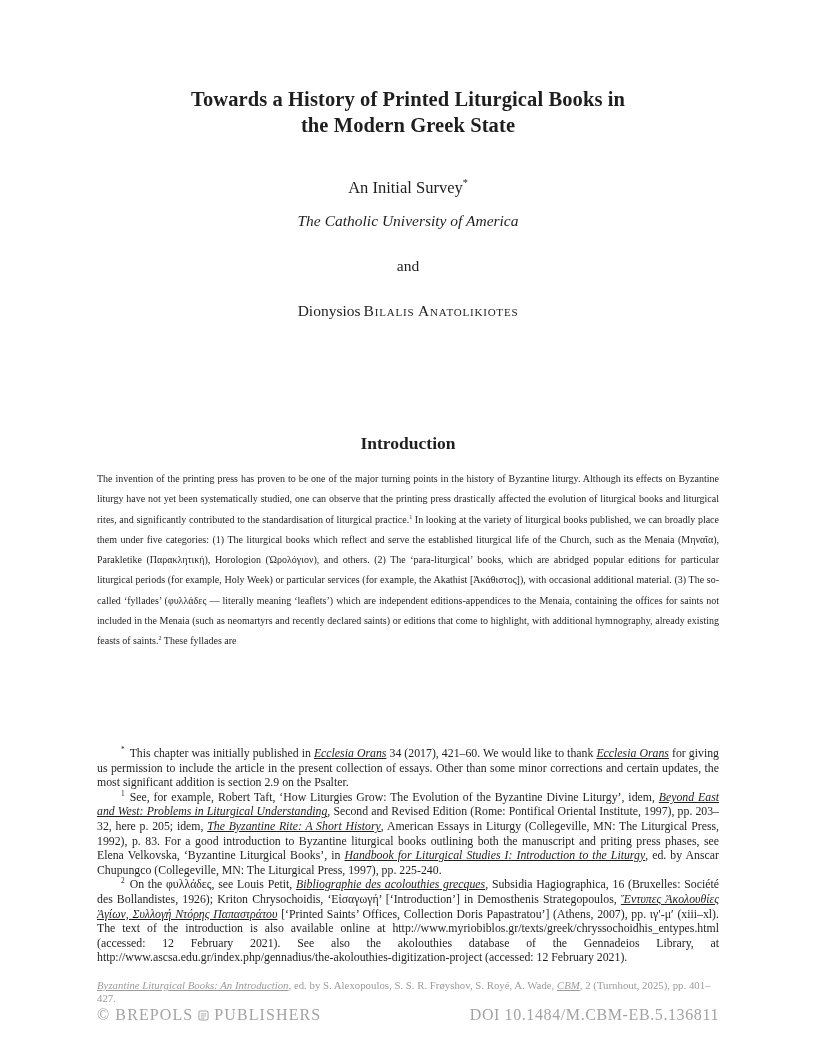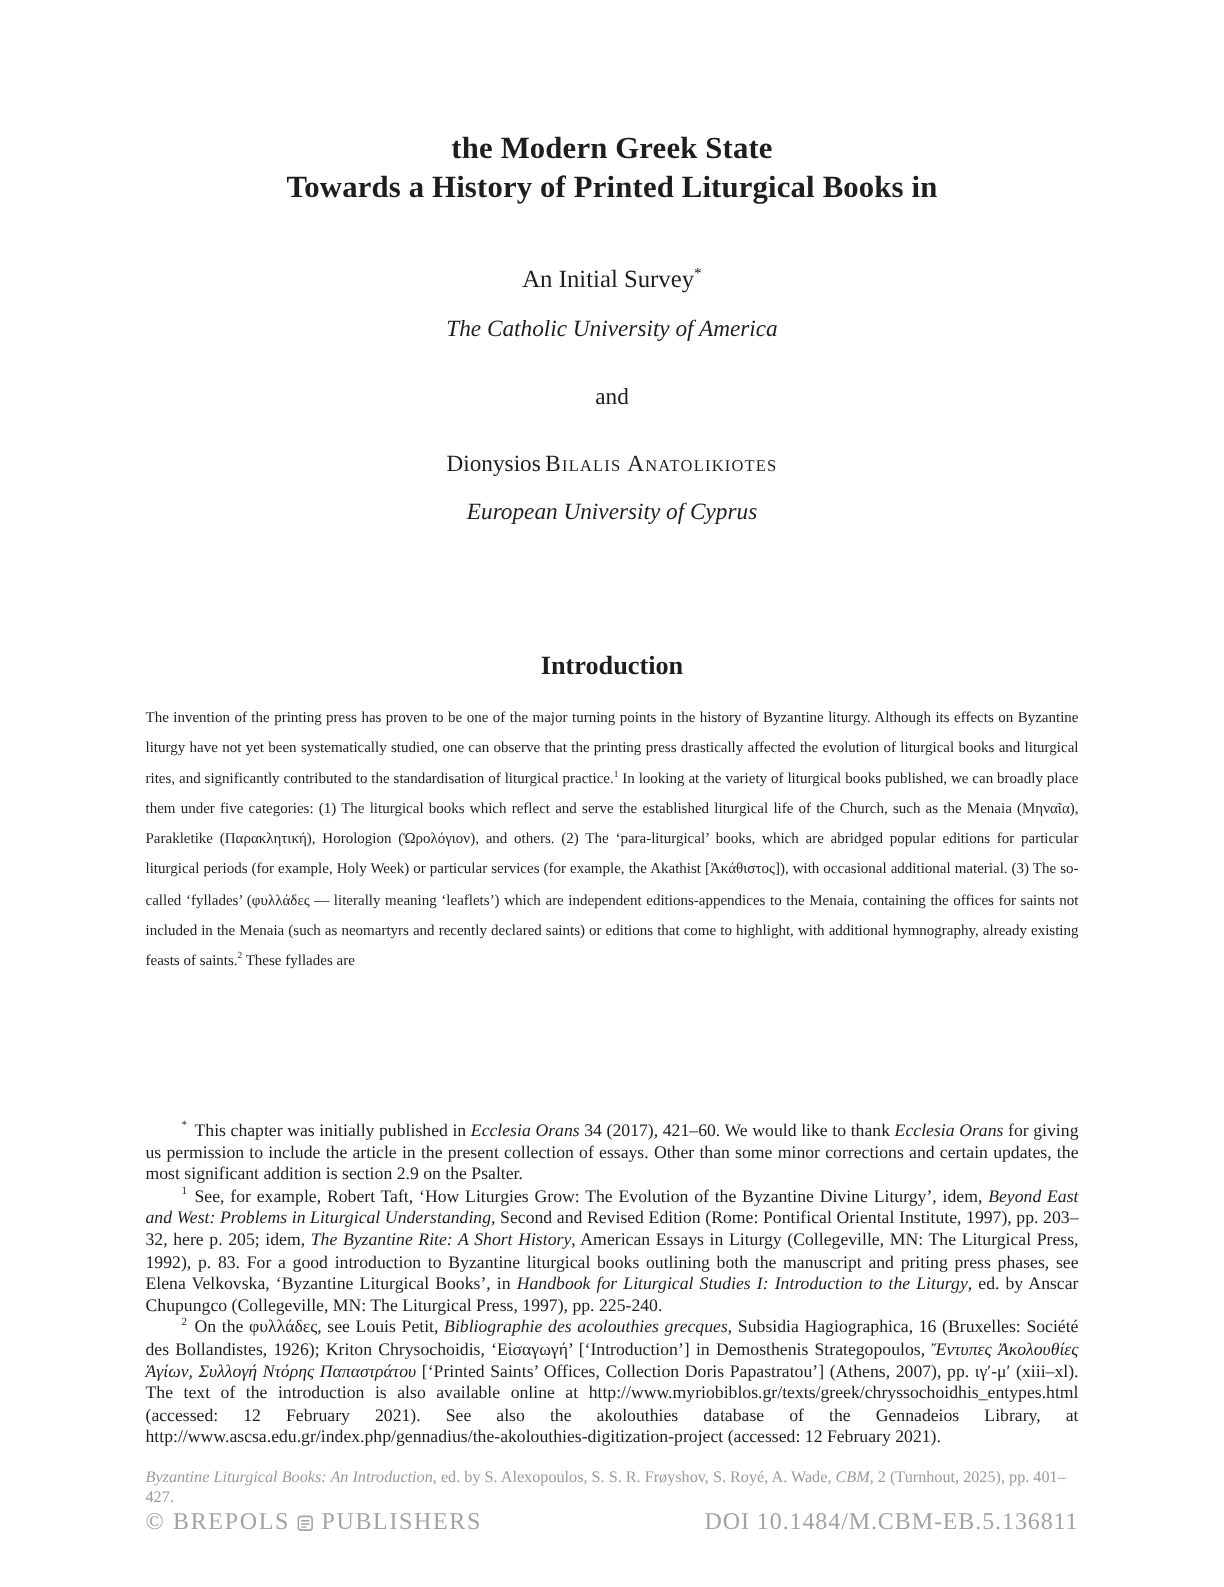--- a/index.html
+++ b/index.html
@@ -74,21 +74,21 @@
     margin: 0;
   }
   .body-par {
     margin: 15px 0 0 0;
     font-size: 10px;
     line-height: 20.3px;
     text-align: justify;
     hyphens: none;
   }
   .body-par sup, .fn-text sup { font-size: 62%; line-height: 0; }
-  .it { font-style: italic; }
+  .it { font-style: italic; text-decoration: underline; }
   
   .footnotes {
     position: absolute;
     top: 746px;
     left: 97px;
     width: 622px;
   }
   .footnote {
     margin: 0;
     font-size: 11.8px;
@@ -136,33 +136,32 @@
   }
   .doi { letter-spacing: 0.6px; }
 </style>
 </head>
 <body>
 
 <div class="page">
 
   <header class="front">
     <h1 class="title">
+      <span>Towards a History of Printed Liturgical Books in</span>
       <span>the Modern Greek State</span>
-      <span>Towards a History of Printed Liturgical Books in</span>
     </h1>
     <div class="subtitle"><span>An Initial Survey</span><sup>*</sup></div>
 
     <div class="affiliation">The Catholic University of America</div>
 
     <div class="conjunction">and</div>
 
     <div class="author">
       <span class="given">Dionysios</span><span class="sc">Bilalis Anatolikiotes</span>
     </div>
-    <div class="affiliation">European University of Cyprus</div>
   </header>
 
   <section class="main">
     <h2 class="section-heading">Introduction</h2>
     <p class="body-par"><span>The invention of the printing press has proven to be one of the major turning points in the history of Byzantine liturgy. Although its effects on Byzantine liturgy have not yet been systematically studied, one can observe that the printing press drastically affected the evolution of liturgical books and liturgical rites, and significantly contributed to the standardisation of liturgical practice.</span><sup>1</sup><span> In looking at the variety of liturgical books published, we can broadly place them under five categories: (1) The liturgical books which reflect and serve the established liturgical life of the Church, such as the Menaia (Μηναῖα), Parakletike (Παρακλητική), Horologion (Ὡρολόγιον), and others. (2) The ‘para-liturgical’ books, which are abridged popular editions for particular liturgical periods (for example, Holy Week) or particular services (for example, the Akathist [Ἀκάθιστος]), with occasional additional material. (3) The so-called ‘fyllades’ (φυλλάδες — literally meaning ‘leaflets’) which are independent editions-appendices to the Menaia, containing the offices for saints not included in the Menaia (such as neomartyrs and recently declared saints) or editions that come to highlight, with additional hymnography, already existing feasts of saints.</span><sup>2</sup><span> These fyllades are</span></p>
   </section>
 
   <section class="footnotes">
     <p class="footnote"><sup class="fn-marker">*</sup><span class="fn-text"><span>This chapter was initially published in </span><span class="it">Ecclesia Orans</span><span> 34 (2017), 421–60. We would like to thank </span><span class="it">Ecclesia Orans</span><span> for giving us permission to include the article in the present collection of essays. Other than some minor corrections and certain updates, the most significant addition is section 2.9 on the Psalter.</span></span></p>
     <p class="footnote"><sup class="fn-marker">1</sup><span class="fn-text"><span>See, for example, Robert Taft, ‘How Liturgies Grow: The Evolution of the Byzantine Divine Liturgy’, idem, </span><span class="it">Beyond East and West: Problems in Liturgical Understanding</span><span>, Second and Revised Edition (Rome: Pontifical Oriental Institute, 1997), pp. 203–32, here p. 205; idem, </span><span class="it">The Byzantine Rite: A Short History</span><span>, American Essays in Liturgy (Collegeville, MN: The Liturgical Press, 1992), p. 83. For a good introduction to Byzantine liturgical books outlining both the manuscript and priting press phases, see Elena Velkovska, ‘Byzantine Liturgical Books’, in </span><span class="it">Handbook for Liturgical Studies I: Introduction to the Liturgy</span><span>, ed. by Anscar Chupungco (Collegeville, MN: The Liturgical Press, 1997), pp. 225-240.</span></span></p>

